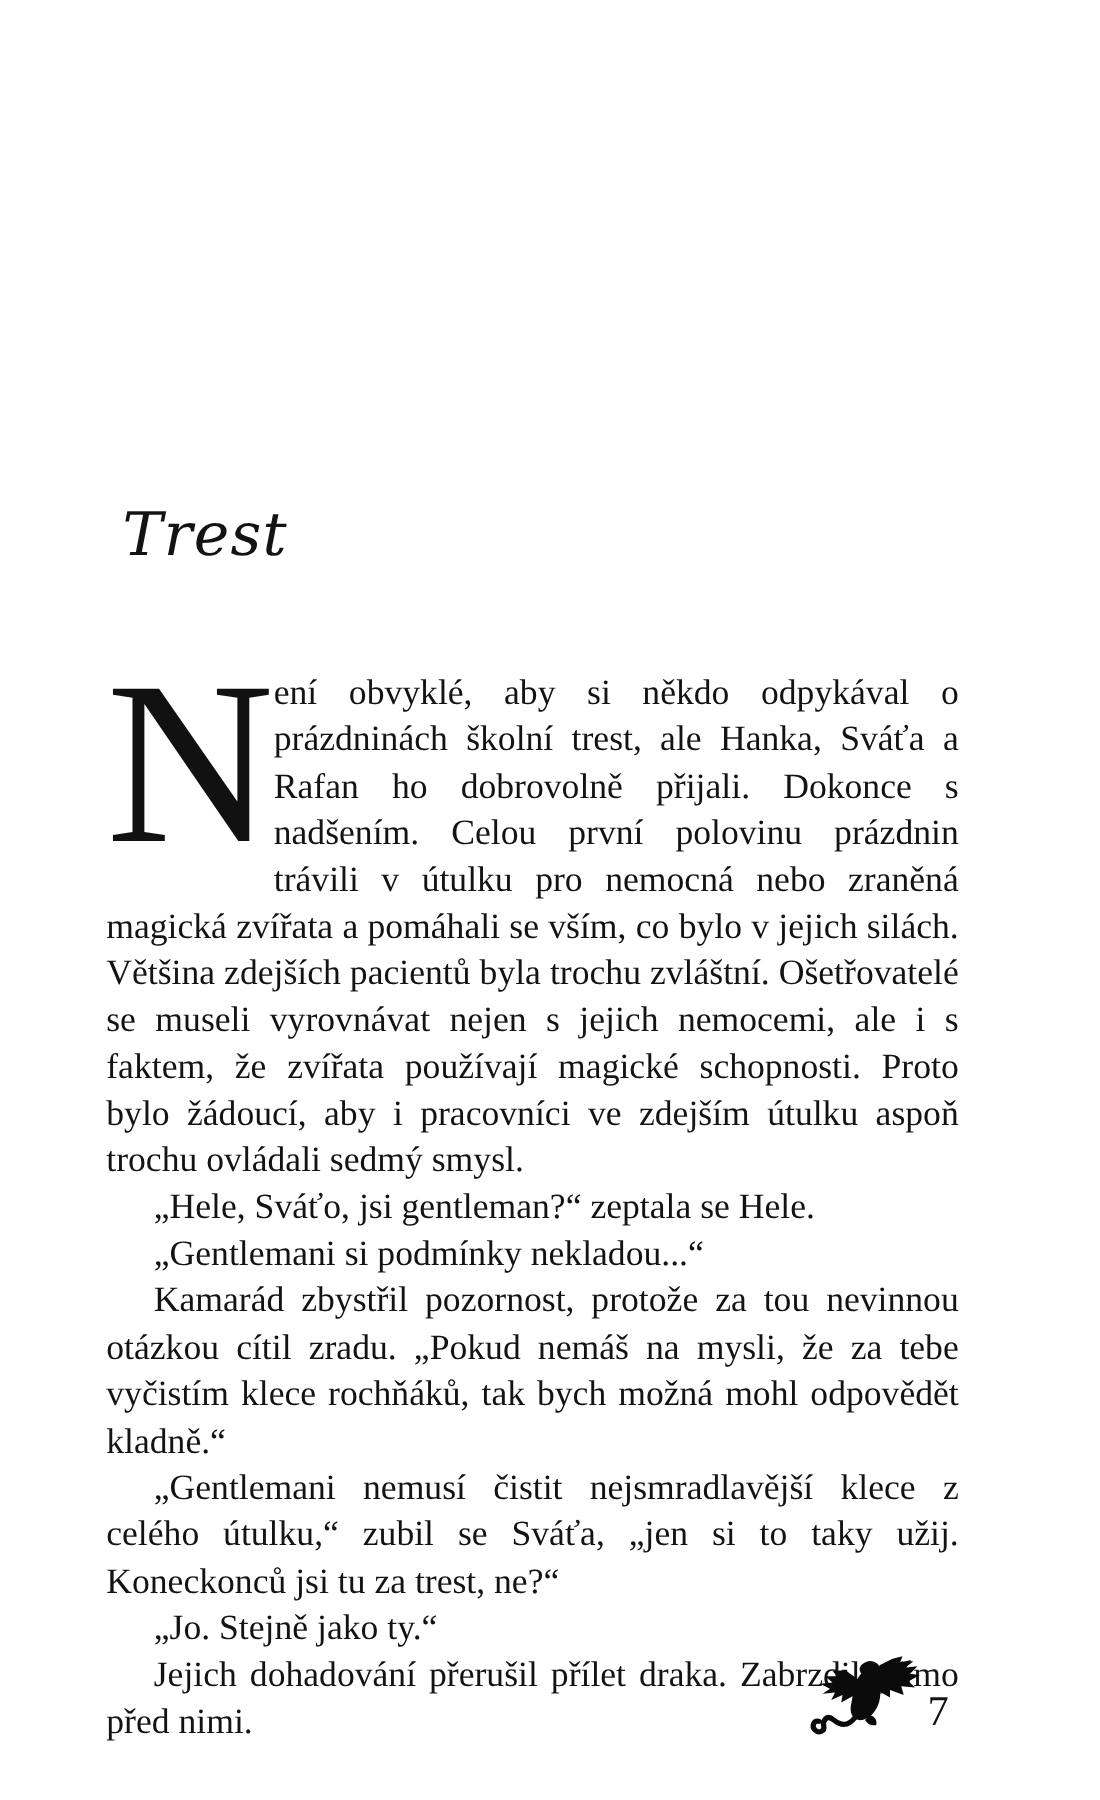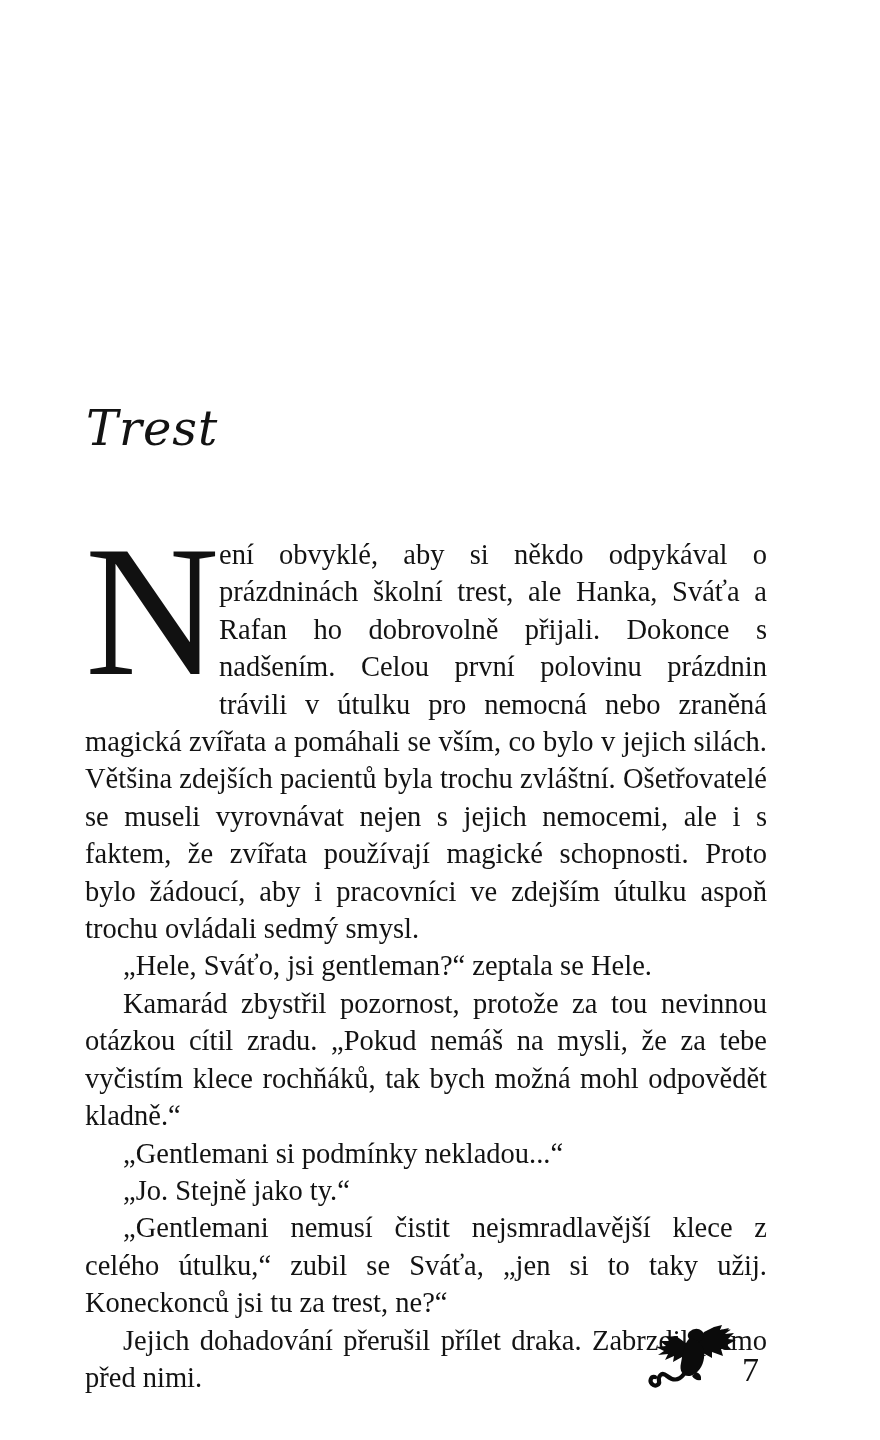--- a/index.html
+++ b/index.html
@@ -11,21 +11,21 @@
     position: relative;
     width: 880px;
     height: 1440px;
     background: #ffffff;
     overflow: hidden;
     font-family: "Liberation Serif", serif;
     color: #131313;
   }
   .chapter-title {
     position: absolute;
-    left: 86px;
+    left: 98px;
     top: 402px;
     margin: 0;
     font-family: "DejaVu Serif", serif;
     font-style: italic;
     font-weight: normal;
     font-size: 48px;
     line-height: 1.1;
     letter-spacing: 1px;
     color: #131313;
   }
@@ -79,27 +79,27 @@
   <h1 class="chapter-title">Trest</h1>
 
   <div class="text-block">
 
     <p class="para">
       <span class="dropcap">N</span><span>ení obvyklé, aby si někdo odpykával o prázdninách školní trest, ale Hanka, Sváťa a Rafan ho dobrovolně přijali. Dokonce s nadšením. Celou první polovinu prázdnin trávili v útulku pro nemocná nebo zraněná magická zvířata a pomáhali se vším, co bylo v jejich silách. Většina zdejších pacientů byla trochu zvláštní. Ošetřovatelé se museli vyrovnávat nejen s jejich nemocemi, ale i s faktem, že zvířata používají magické schopnosti. Proto bylo žádoucí, aby i pracovníci ve zdejším útulku aspoň trochu ovládali sedmý smysl.</span>
     </p>
 
     <p class="para indent">„Hele, Sváťo, jsi gentleman?“ zeptala se Hele.</p>
 
+    <p class="para indent">„Gentlemani si podmínky nekladou...“</p>
+
     <p class="para indent">Kamarád zbystřil pozornost, protože za tou nevinnou otázkou cítil zradu. „Pokud nemáš na mysli, že za tebe vyčistím klece rochňáků, tak bych možná mohl odpovědět kladně.“</p>
 
-    <p class="para indent">„Gentlemani si podmínky nekladou...“</p>
+    <p class="para indent">„Gentlemani nemusí čistit nejsmradlavější klece z celého útulku,“ zubil se Sváťa, „jen si to taky užij. Koneckonců jsi tu za trest, ne?“</p>
 
     <p class="para indent">„Jo. Stejně jako ty.“</p>
-
-    <p class="para indent">„Gentlemani nemusí čistit nejsmradlavější klece z celého útulku,“ zubil se Sváťa, „jen si to taky užij. Koneckonců jsi tu za trest, ne?“</p>
 
     <p class="para indent">Jejich dohadování přerušil přílet draka. Zabrzdil přímo před nimi.</p>
 
   </div>
 
   <svg class="footer-art" viewBox="0 0 94 68" xmlns="http://www.w3.org/2000/svg" aria-hidden="true">
 
     <path fill="#0b0b0b" d="M44,22
       L30,12 L20,13 L24,17 L14,17 L20,22 L10,23 L18,27 L12,31 L22,30 L19,36 L28,32 L27,38 L36,33 L40,36 Z"></path>
 

